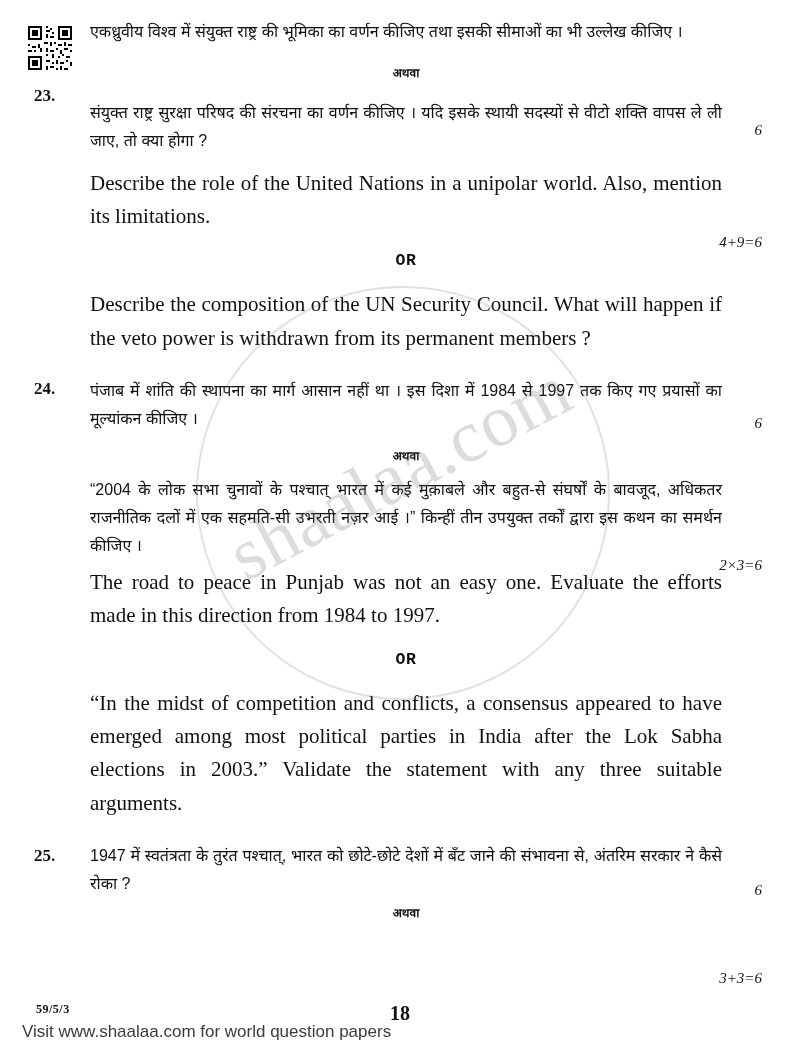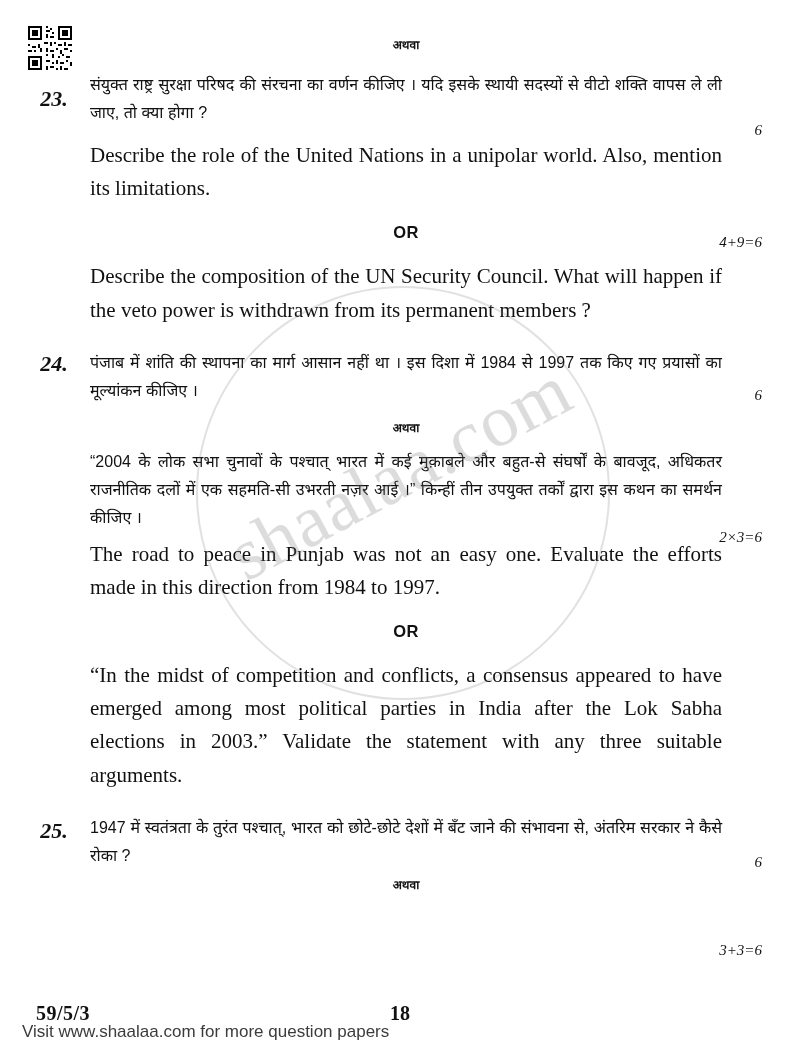--- a/index.html
+++ b/index.html
@@ -71,25 +71,24 @@
   }
 
   .qblock {
     position: relative;
     margin: 0;
   }
   .qnum {
     position: absolute;
     left: 34px;
     width: 40px;
-    text-align: center;
-    font-family: "Liberation Serif", serif;
-    font-size: 22px;
-    font-weight: bold;
-    font-style: italic;
+    text-align: left;
+    font-family: "Liberation Serif", serif;
+    font-size: 17px;
+    font-weight: bold;
   }
   .marks {
     position: absolute;
     right: 38px;
     font-family: "Liberation Serif", serif;
     font-size: 15px;
     font-style: italic;
   }
   .para {
     margin: 0 78px 0 90px;
@@ -114,37 +113,37 @@
     margin: 0 78px 0 90px;
     text-align: center;
     font-weight: bold;
     font-size: 16.5px;
   }
   .orline.hi {
     font-family: Liberation Sans, sans-serif;
     font-size: 12px;
   }
   .orline.en {
-    font-family: Liberation Sans, sans-serif;
+    font-family: Liberation Mono, monospace;
     letter-spacing: 0.5px;
   }
 
   .sp-6  { height: 6px; }
   .sp-12 { height: 12px; }
   .sp-14 { height: 14px; }
   .sp-18 { height: 18px; }
   .sp-22 { height: 22px; }
 
   
   .footer-code {
     position: absolute;
     left: 36px;
     top: 1002px;
     font-family: "Liberation Serif", serif;
-    font-size: 20px;
+    font-size: 12px;
     font-weight: bold;
     letter-spacing: 0.5px;
   }
   .footer-page {
     position: absolute;
     left: 0;
     top: 1002px;
     width: 800px;
     text-align: center;
     font-family: "Liberation Serif", serif;
@@ -225,20 +224,21 @@
   <div class="watermark"></div>
   <div class="watermark-text">shaalaa.com</div>
 
   <div class="content">
 
     <div class="sp-18"></div>
 
     <div class="qblock">
       <div class="qnum" style="top:68px;">23.</div>
       <div class="marks" style="top:104px;">6</div>
+      <div class="para hindi last-line-left">एकध्रुवीय विश्व में संयुक्त राष्ट्र की भूमिका का वर्णन कीजिए तथा इसकी सीमाओं का भी उल्लेख कीजिए ।</div>
 
       <div class="sp-18"></div>
       <div class="orline hi">अथवा</div>
       <div class="sp-18"></div>
 
       <div class="marks" style="top:216px;">4+9=6</div>
       <div class="para hindi last-line-left">संयुक्त राष्ट्र सुरक्षा परिषद की संरचना का वर्णन कीजिए । यदि इसके स्थायी सदस्यों से वीटो शक्ति वापस ले ली जाए, तो क्या होगा ?</div>
 
       <div class="sp-12"></div>
       <div class="para eng last-line-left">Describe the role of the United Nations in a unipolar world. Also, mention its limitations.</div>
@@ -285,15 +285,15 @@
       <div class="orline hi">अथवा</div>
       <div class="sp-6"></div>
 
       <div class="marks" style="top:128px;">3+3=6</div>
     </div>
 
   </div>
 
   <div class="footer-code">59/5/3</div>
   <div class="footer-page">18</div>
-  <div class="footer-promo">Visit www.shaalaa.com for more question papers</div>
+  <div class="footer-promo">Visit www.shaalaa.com for world question papers</div>
 
 </div>
 
 </body></html>

